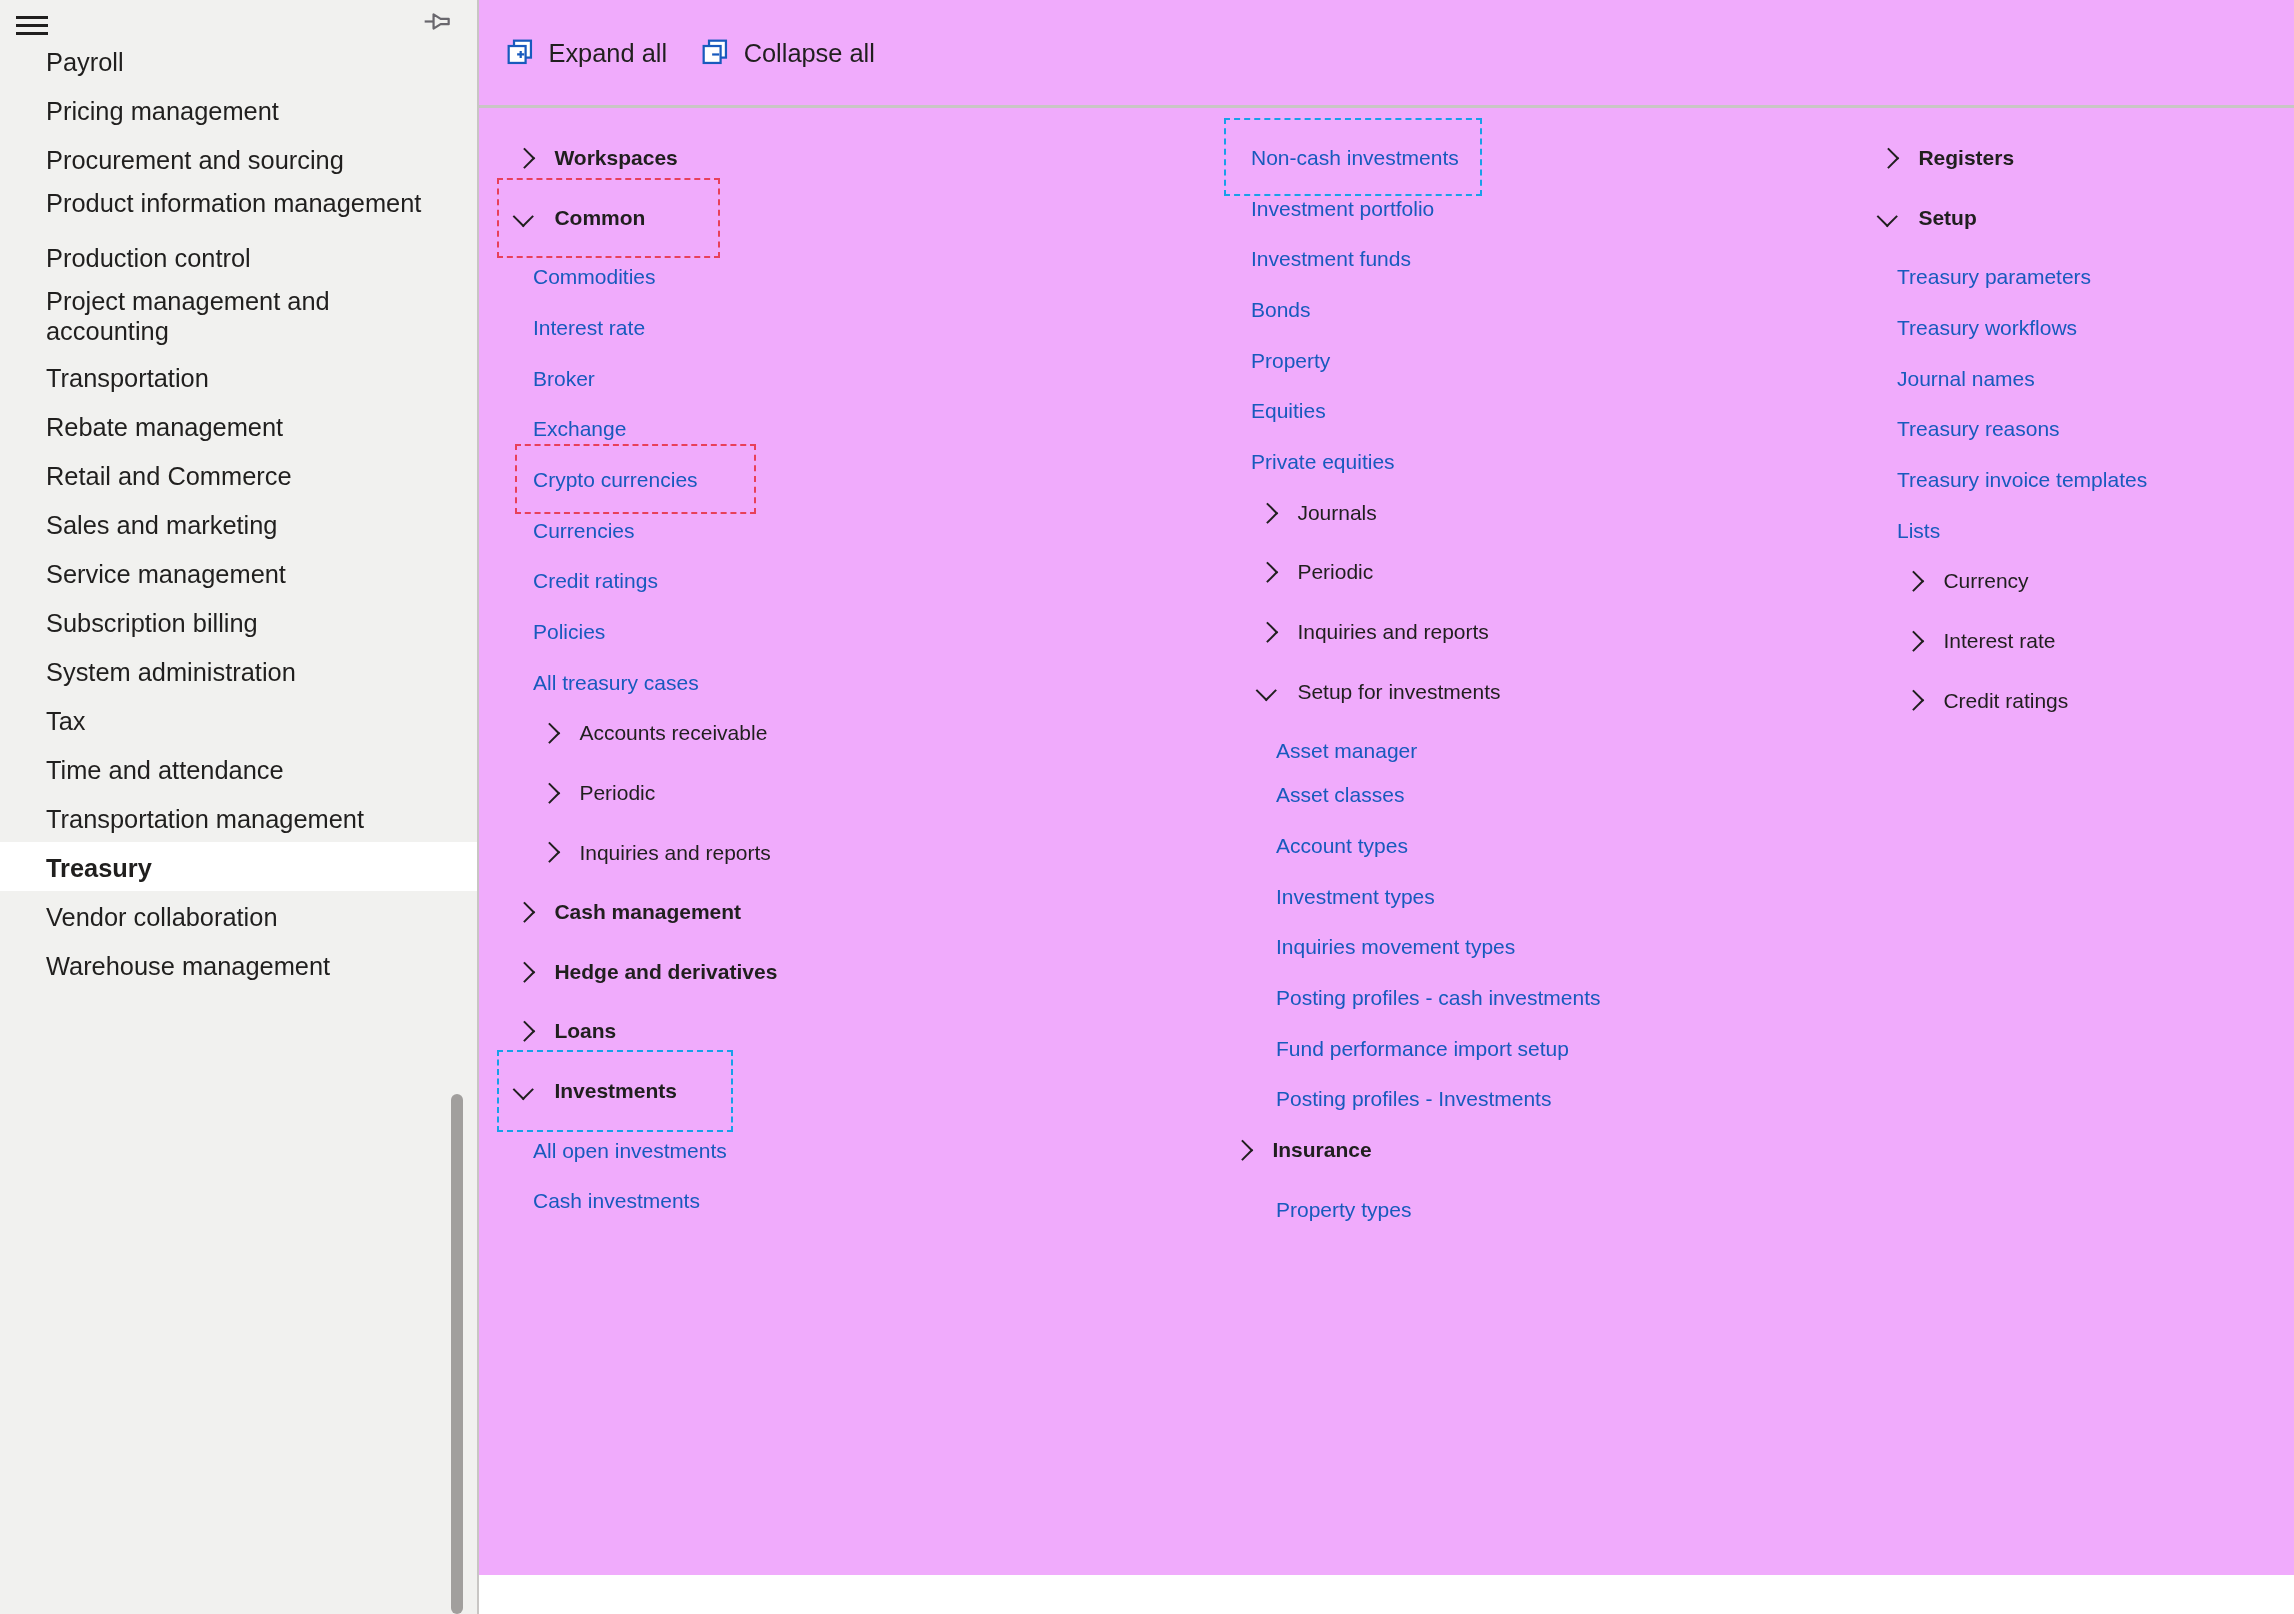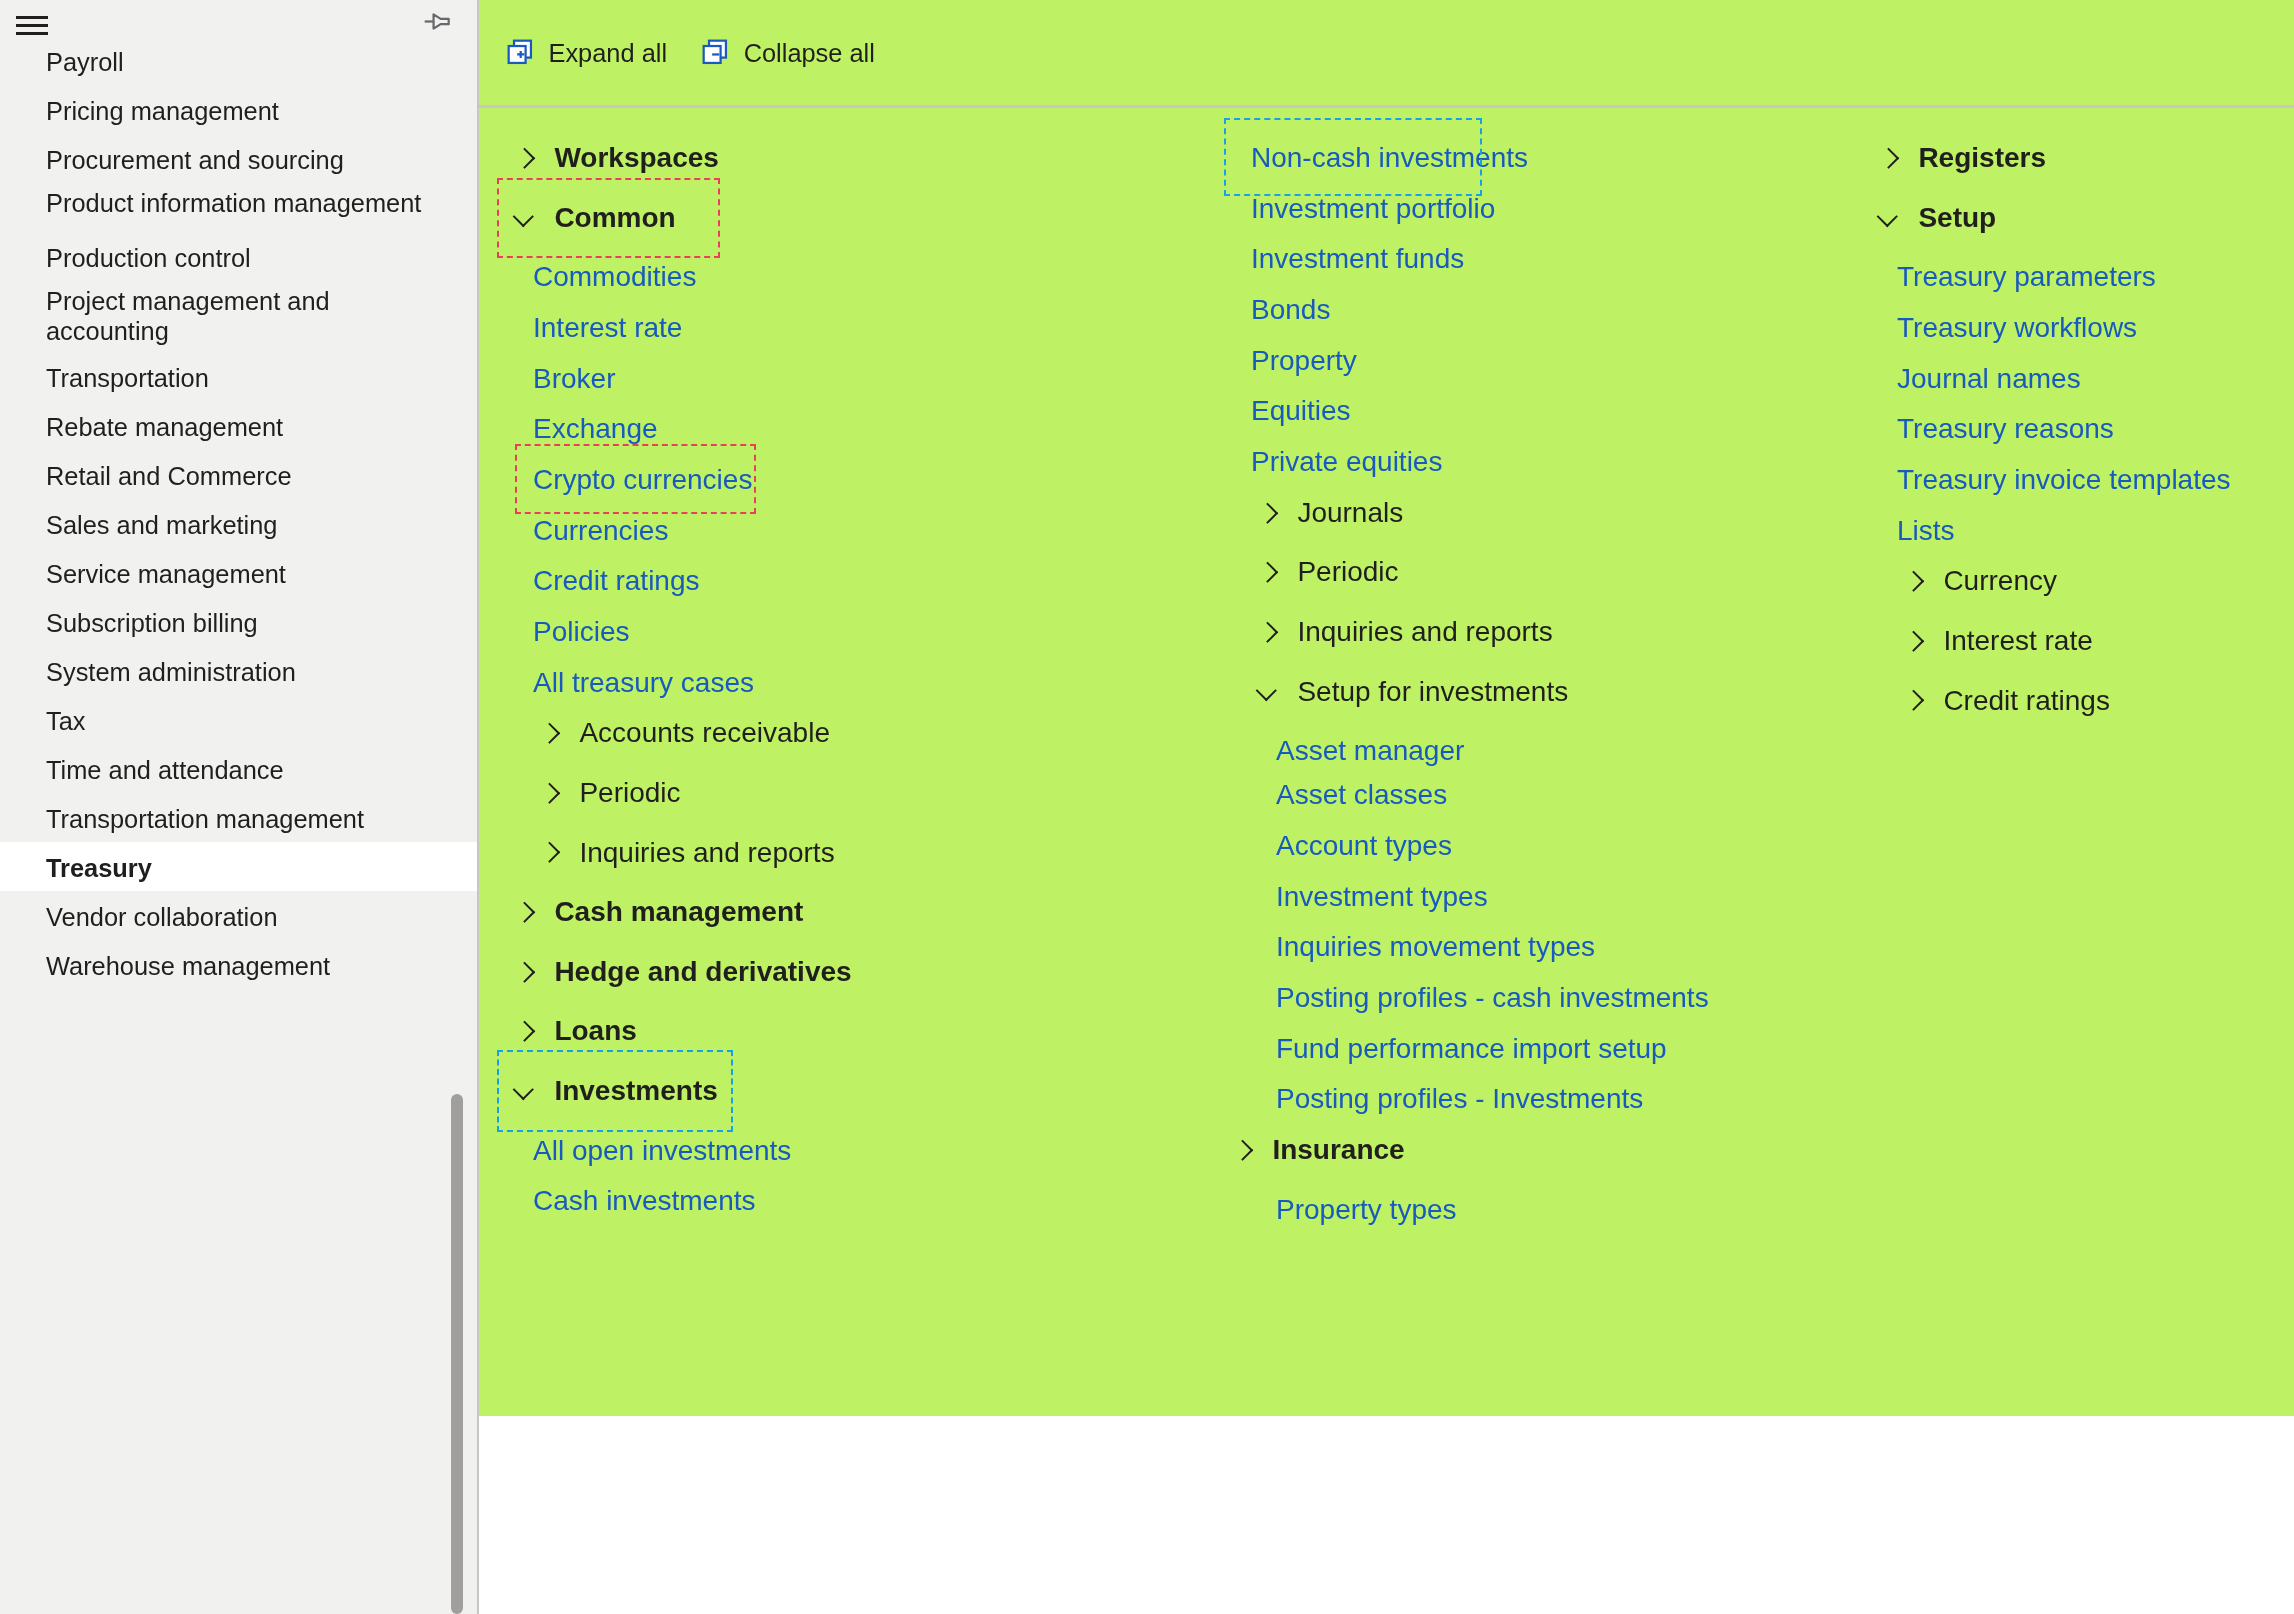--- a/index.html
+++ b/index.html
@@ -107,22 +107,22 @@
     top: 0;
     width: 1.8px;
     height: 1615px;
     background: #c8c6c4;
   }
 
   
   #main {
     position: relative;
     flex: 1 1 auto;
-    height: 1416px;
-    background: #bef264;
+    height: 1575px;
+    background: #f0abfc;
     overflow: hidden;
   }
   #toolbar {
     position: relative;
     height: 105px;
     display: flex;
     align-items: center;
     padding-left: 19.6px;
   }
   .tool-btn {
@@ -163,21 +163,21 @@
   }
   #col1 { width: 700px; flex: 0 0 700px; }
   #col2 { width: 637px; flex: 0 0 637px; }
   #col3 { flex: 1 1 auto; }
 
   .node {
     position: relative;
     display: flex;
     align-items: center;
     cursor: pointer;
-    font-size: 28px;
+    font-size: 21px;
     line-height: 32px;
     min-height: 40px;
   }
   .node .chev {
     width: 21.4px;
     height: 21.4px;
     flex: 0 0 21.4px;
     margin-right: 18px;
     position: relative;
   }

